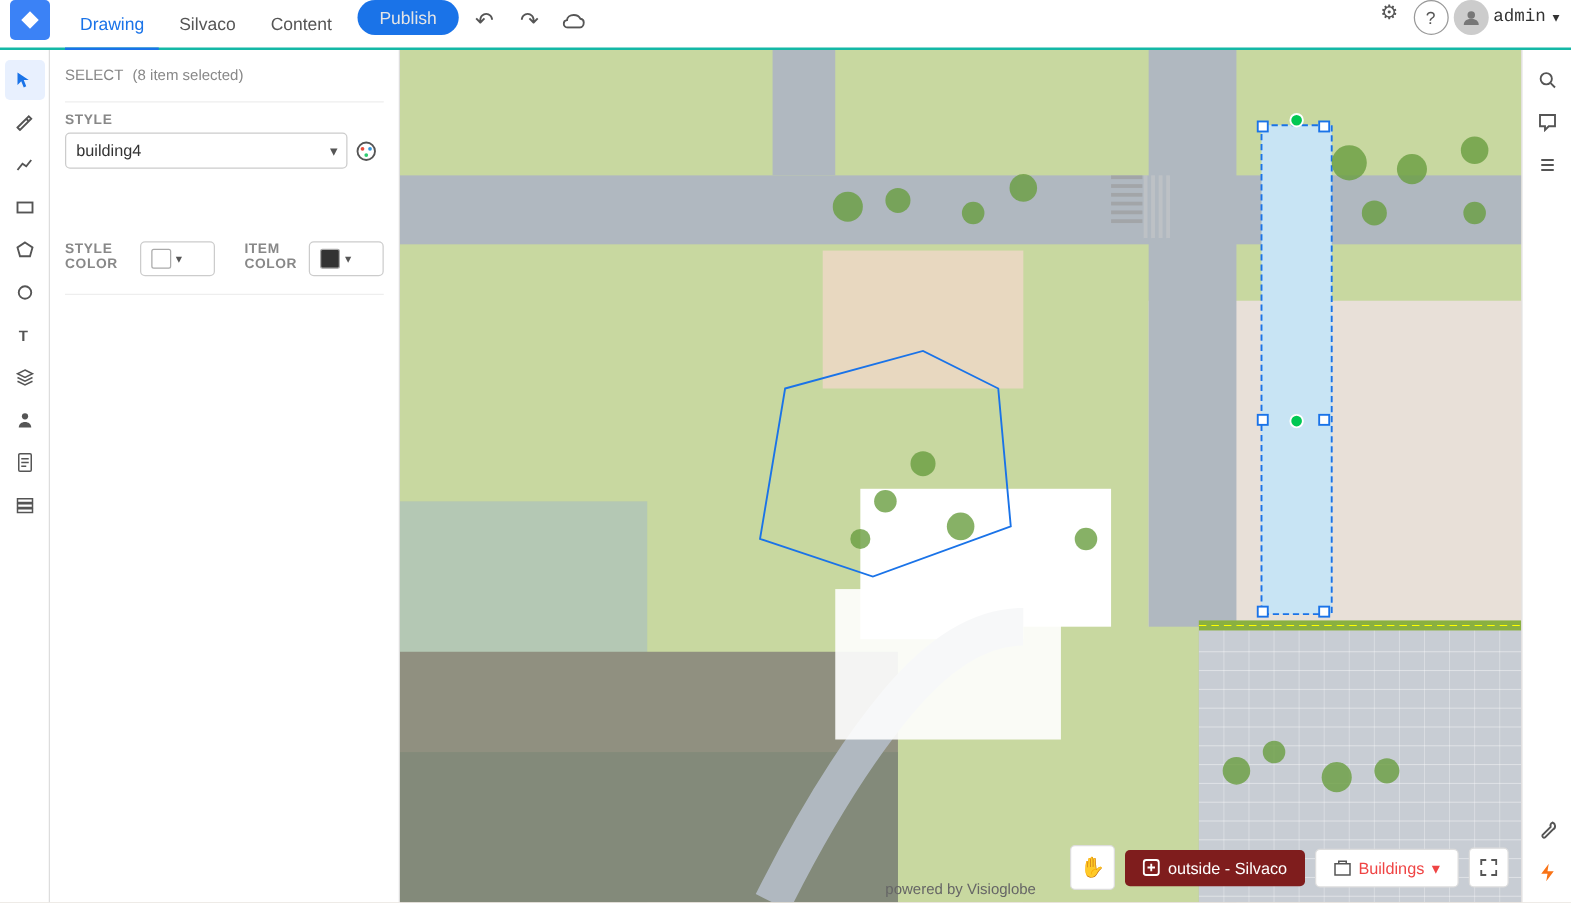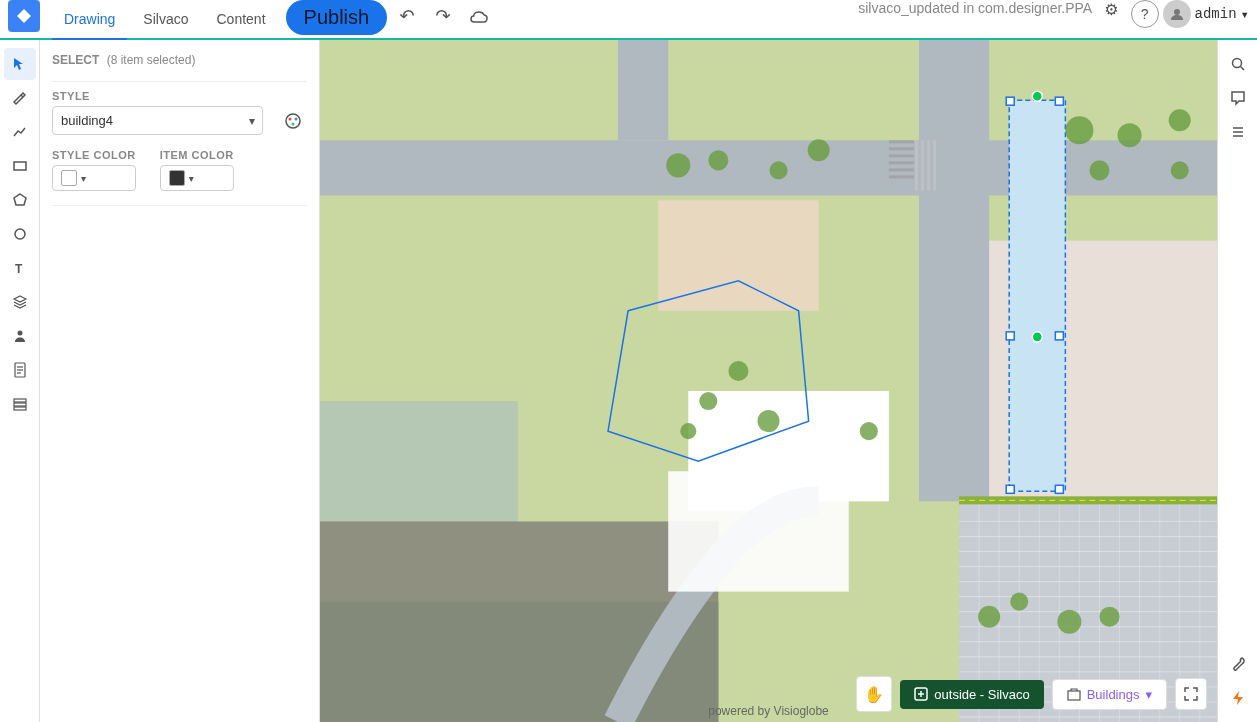--- a/index.html
+++ b/index.html
@@ -14,22 +14,22 @@
       width: 32px; height: 32px; background: #3b82f6; border-radius: 4px;
       display: flex; align-items: center; justify-content: center; margin-right: 8px;
     }
     .topbar-logo svg { fill: white; }
     .topbar-tab {
       padding: 4px 12px; cursor: pointer; color: #555; border-bottom: 2px solid transparent; height: 40px;
       display: flex; align-items: center; font-size: 14px;
     }
     .topbar-tab.active { color: #1a73e8; border-bottom: 2px solid #1a73e8; }
     .publish-btn {
-      background: #1a73e8; color: #0f172a; border: none; border-radius: 20px;
-      padding: 6px 18px; font-size: 20px; cursor: pointer; margin-left: 4px;
+      background: #1a73e8; color: #e5e5e5; border: none; border-radius: 20px;
+      padding: 6px 18px; font-size: 14px; cursor: pointer; margin-left: 4px;
     }
     .topbar-spacer { flex: 1; }
     .topbar-icon {
       width: 32px; height: 32px; display: flex; align-items: center; justify-content: center;
       cursor: pointer; color: #555; font-size: 18px; border-radius: 4px;
     }
     .topbar-title { font-size: 14px; color: #333; margin: 0 8px; }
     .topbar-title span { color: #888; }
     .topbar-gear { cursor: pointer; color: #555; font-size: 16px; margin-right: 8px; }
     .topbar-help { cursor: pointer; color: #555; font-size: 18px; width: 28px; height: 28px; border-radius: 50%; border: 1.5px solid #999; display: flex; align-items: center; justify-content: center; font-size: 14px; }
@@ -49,43 +49,43 @@
       cursor: pointer; color: #555; border-radius: 4px; font-size: 16px;
     }
     .left-icon.active { background: #e8f0fe; color: #1a73e8; }
 
     
     .side-panel {
       width: 280px; background: #fff; border-right: 1px solid #ddd;
       padding: 12px; flex-shrink: 0; overflow-y: auto;
     }
     .select-label { font-size: 12px; color: #333; margin-bottom: 12px; font-weight: 600; }
-    .select-label span { color: #888; font-weight: 700; }
+    .select-label span { color: #888; font-weight: 400; }
     .field-group { margin-bottom: 14px; }
     .field-label { font-size: 11px; color: #888; text-transform: uppercase; margin-bottom: 4px; font-weight: 600; letter-spacing: 0.5px; }
     .field-input {
       width: 100%; border: 1px solid #ccc; border-radius: 4px; padding: 6px 8px;
       font-size: 13px; color: #333; outline: none;
     }
-    .style-row { display: flex; align-items: center; gap: 16px; }
+    .style-row { display: flex; align-items: center; gap: 1px; }
     .style-select-wrapper { position: relative; flex: 1; }
     .style-select {
       width: 100%; border: 1px solid #ccc; border-radius: 4px; padding: 6px 28px 6px 8px;
       font-size: 13px; color: #333; appearance: none; background: #fff; cursor: pointer; outline: none;
     }
     .style-select-arrow {
       position: absolute; right: 8px; top: 50%; transform: translateY(-50%);
       pointer-events: none; color: #555; font-size: 12px;
     }
     .palette-icon {
       width: 28px; height: 28px; display: flex; align-items: center; justify-content: center;
       cursor: pointer; color: #555; border-radius: 4px; font-size: 16px;
     }
     .color-row { display: flex; gap: 24px; margin-top: 4px; }
-    .color-group { display: flex; flex-direction: column; }
+    .color-group { display: flex; flex-direction: row; margin-top: 44px; }
     .color-btn {
       display: flex; align-items: center; gap: 4px;
       border: 1px solid #ccc; border-radius: 4px; padding: 4px 8px;
       cursor: pointer; background: #fff; min-width: 60px;
     }
     .color-swatch { width: 16px; height: 16px; border-radius: 2px; background: #fff; border: 1px solid #aaa; }
     .color-swatch.dark { background: #333; }
     .color-arrow { font-size: 10px; color: #555; }
     .stats-row { display: flex; gap: 24px; }
     .stat-group { display: flex; flex-direction: column; }
@@ -109,24 +109,24 @@
     }
     .right-icon.orange { color: #f97316; }
 
     
     .map-bottom {
       position: absolute; bottom: 10px; left: 10px; right: 10px;
       display: flex; align-items: center; justify-content: flex-end; gap: 8px;
     }
     .map-btn {
       display: flex; align-items: center; gap: 6px;
-      background: #14532d; color: white; border: none; border-radius: 4px;
+      background: #7f1d1d; color: white; border: none; border-radius: 4px;
       padding: 7px 14px; font-size: 13px; cursor: pointer;
     }
-    .map-btn.white { background: white; color: #8b5cf6; border: 1px solid #ddd; }
+    .map-btn.white { background: white; color: #ef4444; border: 1px solid #ddd; }
     .map-fullscreen {
       width: 32px; height: 32px; background: white; border: 1px solid #ddd;
       border-radius: 4px; display: flex; align-items: center; justify-content: center;
       cursor: pointer; color: #555; font-size: 14px;
     }
     .powered-by {
       position: absolute; bottom: 4px; left: 50%; transform: translateX(-50%);
       font-size: 12px; color: #666;
     }
     .hand-btn {
@@ -149,25 +149,20 @@
   <div class="topbar-tab">Content</div>
   <button class="publish-btn">Publish</button>
   <div class="topbar-icon">↶</div>
   <div class="topbar-icon">↷</div>
   <div class="topbar-icon">
     <svg width="18" height="14" viewBox="0 0 18 14" fill="none">
         <path d="M14 13H4C2.3 13 1 11.7 1 10s1.1-2.8 2.6-2.9C3.7 4.7 6 3 9 3c2.4 0 4.4 1.2 5.3 3C15.9 6.2 17 7.5 17 9c0 2.2-1.3 4-3 4z" stroke="#555" stroke-width="1.5" fill="none"></path>
       </svg>
   </div>
   <div class="topbar-spacer"></div>
-  <span class="topbar-title">
-    <span>silvaco_updated</span>
-    <span>in</span>
-    <span>com.designer.PPA</span>
-  </span>
   <div class="topbar-gear">⚙</div>
   <div class="topbar-help">?</div>
   <div class="topbar-user">
     <div class="topbar-user-icon">
       <svg width="16" height="16" viewBox="0 0 16 16" fill="#777">
           <circle cx="8" cy="6" r="3"></circle>
           <path d="M2 14c0-3.3 2.7-5 6-5s6 1.7 6 5"></path>
         </svg>
     </div>
     <span>admin</span>

